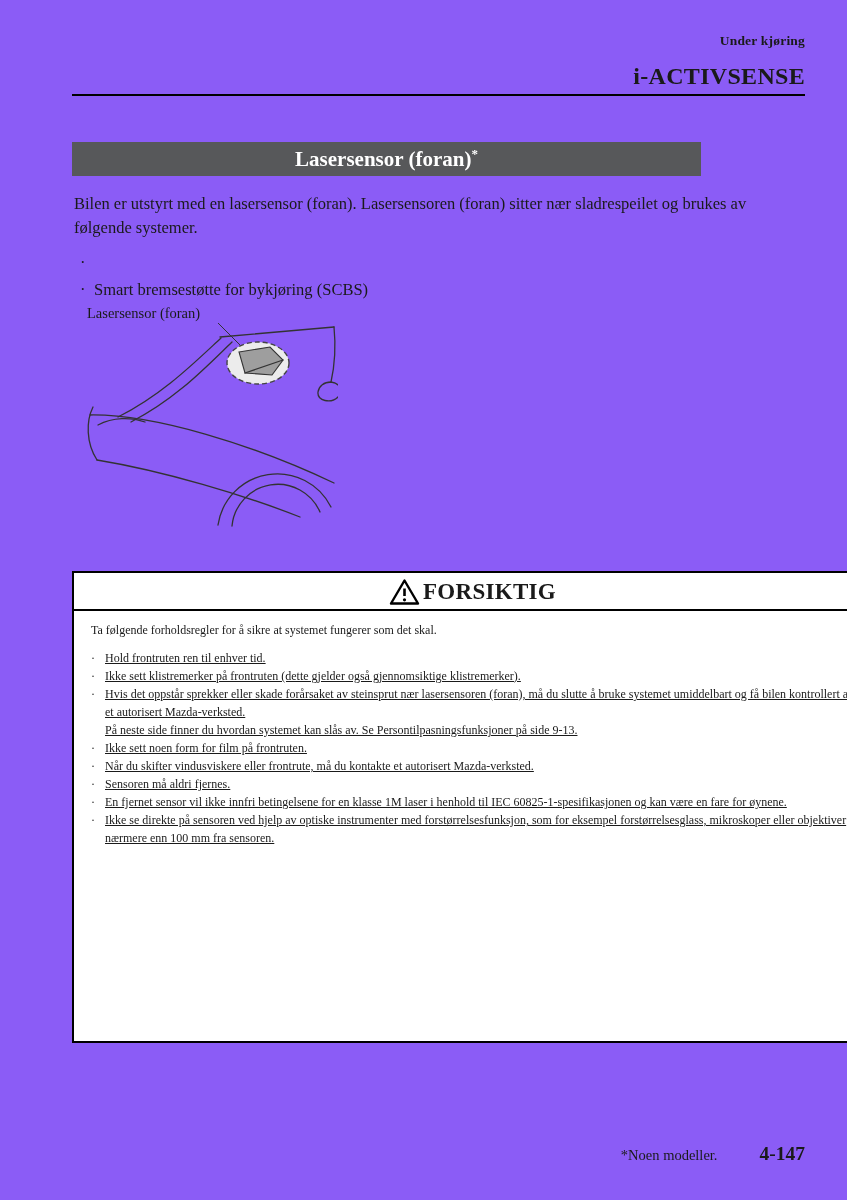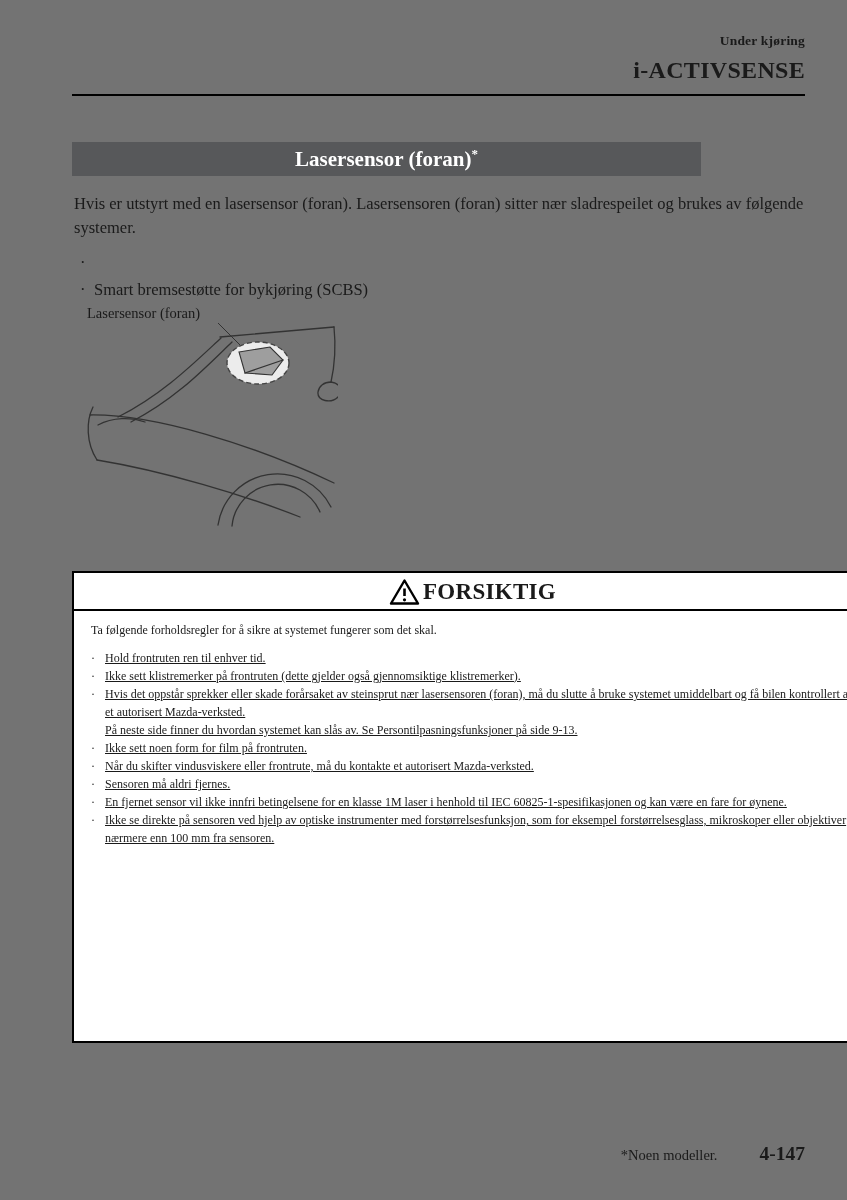--- a/index.html
+++ b/index.html
@@ -1,24 +1,24 @@
 <!DOCTYPE html>
 <html><head>
 <meta charset="utf-8">
 <style>
   * { margin:0; padding:0; box-sizing:border-box; }
   body { background:#e8e8e8; font-family:"Liberation Serif", serif; }
   .page {
     position:relative; width:847px; height:1200px; margin:0 auto;
-    background:#737373; color:#1a1a1a; overflow:hidden;padding-left:24px;
+    background:#8b5cf6; color:#1a1a1a; overflow:hidden;padding-left:24px;
   }
   
   .header { position:absolute; top:33px; right:42px; text-align:right; }
   .header-section { font-size:13.5px; font-weight:bold; letter-spacing:.2px; }
-  .header-title { font-size:24px; font-weight:bold; margin-top:8px; letter-spacing:.3px; }
+  .header-title { font-size:24px; font-weight:bold; margin-top:14px; letter-spacing:.3px; }
   .header-rule { position:absolute; top:94px; left:72px; width:733px; border-top:2px solid #000; }
 
   
   .banner {
     position:absolute; top:142px; left:72px; width:629px; height:34px;
     background:#57585a; color:#fff; text-align:center;
     font-size:21px; font-weight:bold; line-height:34px;
   }
   .banner sup { font-size:13px; vertical-align:super; line-height:0; }
 
@@ -71,21 +71,21 @@
   <div class="header">
     <div class="header-section">Under kjøring</div>
     <div class="header-title">i-ACTIVSENSE</div>
   </div>
   <div class="header-rule"></div>
 
   <div class="banner">
     <span>Lasersensor (foran)</span><sup>*</sup>
   </div>
 
-  <p class="intro">Hvis er utstyrt med en lasersensor (foran). Lasersensoren (foran) sitter nær sladrespeilet og brukes av følgende systemer.</p>
+  <p class="intro">Bilen er utstyrt med en lasersensor (foran). Lasersensoren (foran) sitter nær sladrespeilet og brukes av følgende systemer.</p>
 
   <ul class="sys-list">
     <li>
       <span class="dot">·</span>
     </li>
     <li>
       <span class="dot">·</span>
       <span>Smart bremsestøtte for bykjøring (SCBS)</span>
     </li>
   </ul>

